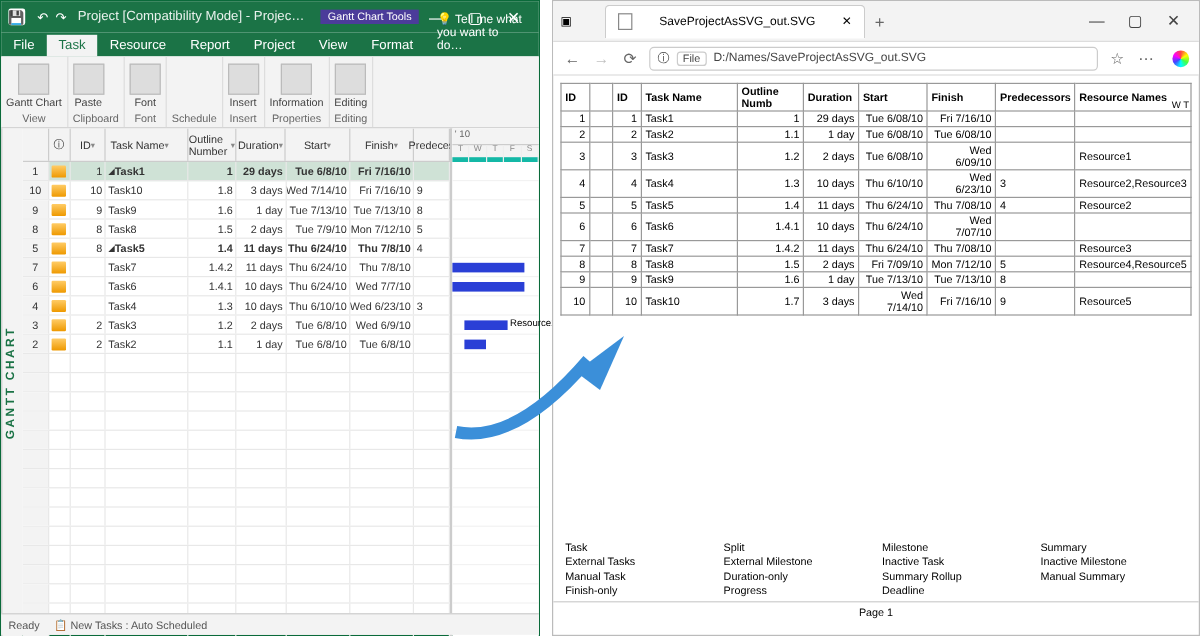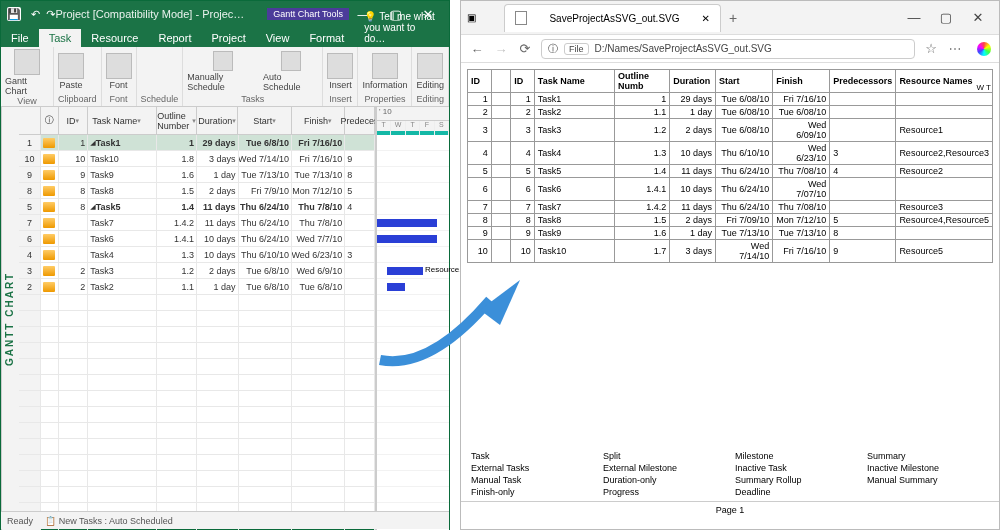--- a/index.html
+++ b/index.html
@@ -3,21 +3,21 @@
 <meta charset="utf-8">
 <style>
 * { box-sizing: border-box; margin: 0; padding: 0; }
 body { font-family: "Segoe UI", Arial, sans-serif; font-size: 10px; background: #fff; width: 1000px; height: 530px; overflow: hidden; position: relative; }
 .project-app { position: absolute; left: 0; top: 0; width: 450px; height: 530px; border: 1px solid #0a6a3a; }
 .browser-app { position: absolute; right: 0; top: 0; width: 540px; height: 530px; border: 1px solid #bbb; background: #fff; }
 
 .titlebar { background: #1b7346; height: 26px; color: #fff; display: flex; align-items: center; padding: 0 6px; font-size: 11px; }
 .titlebar .save-icon { width: 14px; height: 14px; background: #fff; color: #1b7346; display: flex; align-items: center; justify-content: center; margin-right: 10px; border-radius: 2px; font-size: 11px; }
 .titlebar .qat { display: flex; gap: 6px; align-items: center; }
-.titlebar .title-text { flex: 1; opacity: .9; }
+.titlebar .title-text { flex: 1; text-align: center; opacity: .9; }
 .titlebar .ctx-tools { background: #4b3c9a; padding: 1px 6px; margin-left: 4px; font-size: 9px; }
 .wincontrols { display: flex; gap: 2px; }
 .wincontrols span { width: 30px; text-align: center; font-size: 13px; }
 .tabs { background: #1b7346; height: 20px; display: flex; align-items: flex-end; font-size: 11px; }
 .tabs div { padding: 3px 10px; color: #fff; cursor: pointer; }
 .tabs .active { background: #f3f3f3; color: #1b7346; }
 .ribbon { background: #f3f3f3; height: 60px; border-bottom: 1px solid #ccc; display: flex; }
 .rgrp { border-right: 1px solid #ddd; padding: 2px 4px; display: flex; flex-direction: column; justify-content: space-between; }
 .rgrp .items { display: flex; gap: 4px; align-items: center; flex: 1; }
 .rgrp .label { font-size: 9px; color: #666; text-align: center; }
@@ -139,33 +139,20 @@
           </div>
         </div>
         <div class="label">Font</div>
       </div>
       <div class="rgrp">
         <div class="items"></div>
         <div class="label">Schedule</div>
       </div>
       <div class="rgrp">
         <div class="items">
-          <div class="ritem">
-            <div class="ic"></div>
-            <span>Manually Schedule</span>
-          </div>
-          <div class="ritem">
-            <div class="ic"></div>
-            <span>Auto Schedule</span>
-          </div>
-        </div>
-        <div class="label">Tasks</div>
-      </div>
-      <div class="rgrp">
-        <div class="items">
           <div class="ritem lg">
             <div class="ic"></div>
             <span>Insert</span>
           </div>
         </div>
         <div class="label">Insert</div>
       </div>
       <div class="rgrp">
         <div class="items">
           <div class="ritem lg">
@@ -274,21 +261,21 @@
           </div>
           <div class="pg-row">
             <div class="cell c-row" style="background:#f3f3f3;justify-content:center">8</div>
             <div class="cell c-info">
               <span class="task-icon"></span>
             </div>
             <div class="cell c-id">8</div>
             <div class="cell c-name">Task8</div>
             <div class="cell c-out">1.5</div>
             <div class="cell c-dur">2 days</div>
-            <div class="cell c-start">Fri 7/9/10</div>
+            <div class="cell c-start">Tue 7/9/10</div>
             <div class="cell c-fin">Mon 7/12/10</div>
             <div class="cell c-pred">5</div>
           </div>
           <div class="pg-row">
             <div class="cell c-row" style="background:#f3f3f3;justify-content:center">5</div>
             <div class="cell c-info">
               <span class="task-icon"></span>
             </div>
             <div class="cell c-id">8</div>
             <div class="cell c-name">

